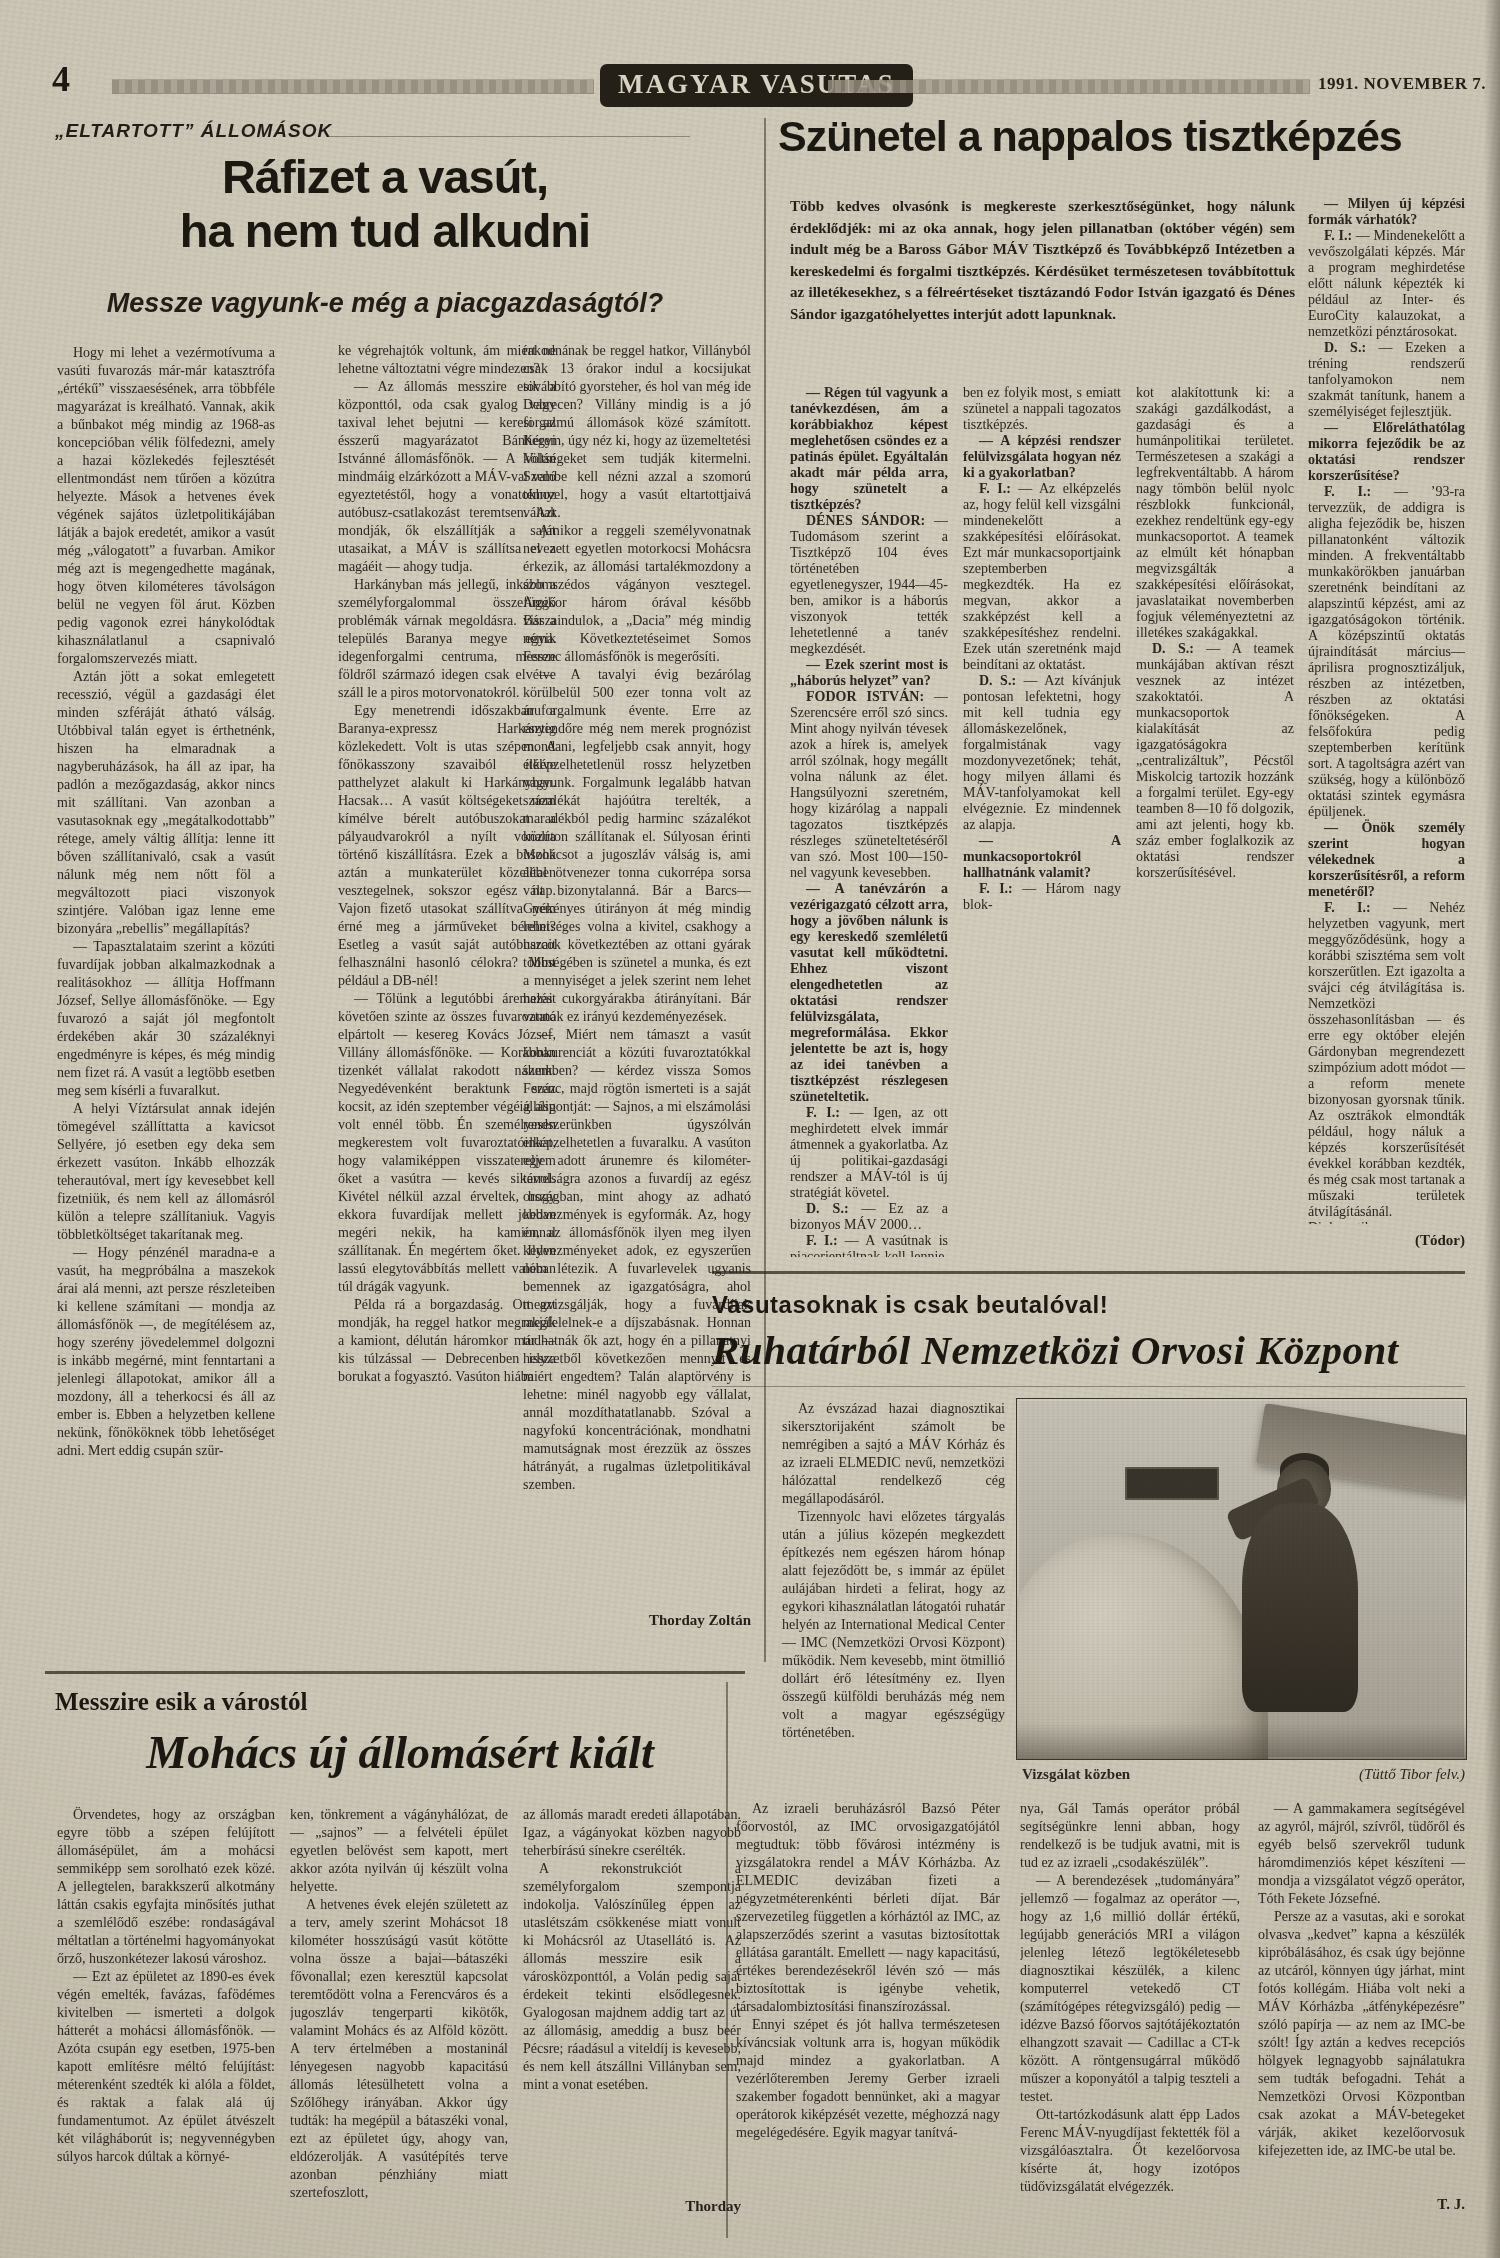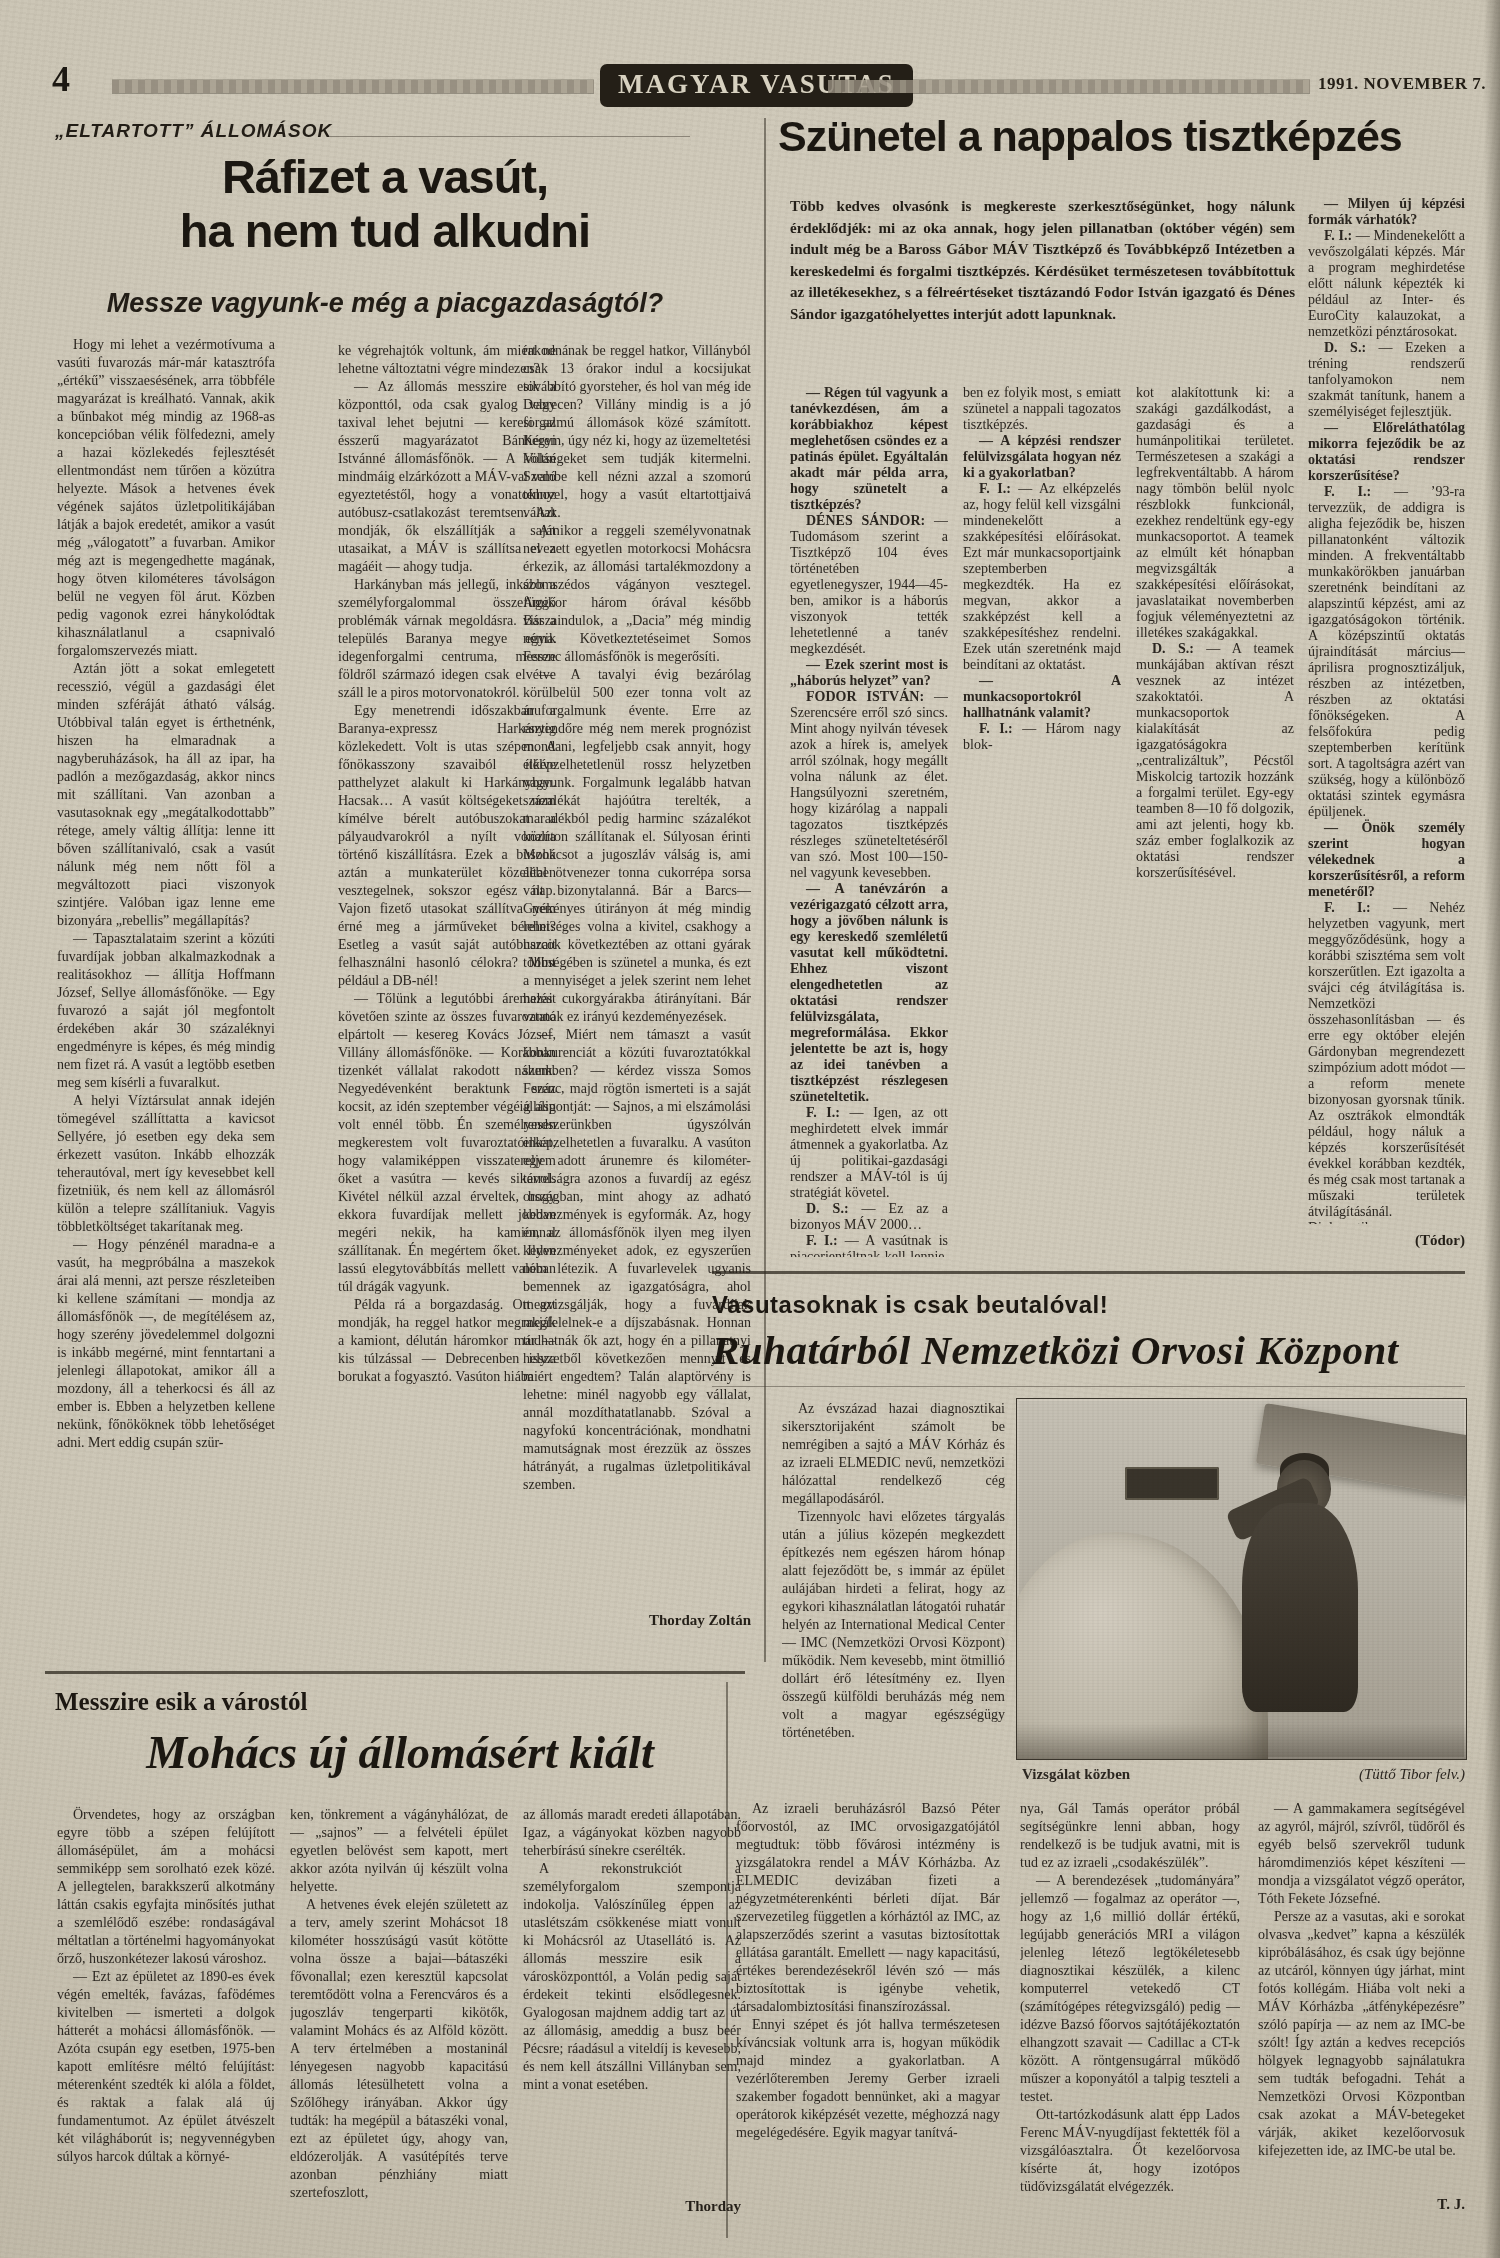--- a/index.html
+++ b/index.html
@@ -84,21 +84,21 @@
   <div class="abs vrule" style="left:726px;top:1682px;height:556px;"></div>
 
   <section>
     <div class="abs kicker-left" style="left:55px;top:120px;">„ELTARTOTT” ÁLLOMÁSOK</div>
     <div class="abs hairline" style="left:330px;top:136px;width:360px;"></div>
     <div class="abs head-left" style="left:75px;top:150px;width:620px;">
       <span>Ráfizet a vasút,</span><br>
       <span>ha nem tud alkudni</span>
     </div>
     <div class="abs subhead-left" style="left:75px;top:288px;width:620px;">Messze vagyunk-e még a piacgazdaságtól?</div>
-    <div class="abs col" style="left:57px;top:336px;width:218px;height:1312px;">
+    <div class="abs col" style="left:57px;top:344px;width:218px;height:1312px;">
         <p class="p ">Hogy mi lehet a vezérmotívuma a vasúti fuvarozás már-már katasztrófa „értékű” visszaesésének, arra többféle magyarázat is kreálható. Vannak, akik a bűnbakot még mindig az 1968-as koncepcióban vélik fölfedezni, amely a hazai közlekedés fejlesztését ellentmondást nem tűrően a közútra helyezte. Mások a hetvenes évek végének sajátos üzletpolitikájában látják a bajok eredetét, amikor a vasút még „válogatott” a fuvarban. Amikor még azt is megengedhette magának, hogy ötven kilométeres távolságon belül ne vegyen föl árut. Közben pedig vagonok ezrei hánykolódtak kihasználatlanul a csapnivaló forgalomszervezés miatt.</p>
         <p class="p ">Aztán jött a sokat emlegetett recesszió, végül a gazdasági élet minden szféráját átható válság. Utóbbival talán egyet is érthetnénk, hiszen ha elmaradnak a nagyberuházások, ha áll az ipar, ha padlón a mezőgazdaság, akkor nincs mit szállítani. Van azonban a vasutasoknak egy „megátalkodottabb” rétege, amely váltig állítja: lenne itt bőven szállítanivaló, csak a vasút nálunk még nem nőtt föl a megváltozott piaci viszonyok szintjére. Valóban igaz lenne eme bizonyára „rebellis” megállapítás?</p>
         <p class="p ">— Tapasztalataim szerint a közúti fuvardíjak jobban alkalmazkodnak a realitásokhoz — állítja Hoffmann József, Sellye állomásfőnöke. — Egy fuvarozó a saját jól megfontolt érdekében akár 30 százaléknyi engedményre is képes, és még mindig nem fizet rá. A vasút a legtöbb esetben meg sem kísérli a fuvaralkut.</p>
         <p class="p ">A helyi Víztársulat annak idején tömegével szállíttatta a kavicsot Sellyére, jó esetben egy deka sem érkezett vasúton. Inkább elhozzák teherautóval, mert így kevesebbet kell fizetniük, és nem kell az állomásról külön a telepre szállítaniuk. Vagyis többletköltséget takarítanak meg.</p>
         <p class="p ">— Hogy pénzénél maradna-e a vasút, ha megpróbálna a maszekok árai alá menni, azt persze részleteiben ki kellene számítani — mondja az állomásfőnök —, de megítélésem az, hogy szerény jövedelemmel dolgozni is inkább megérné, mint fenntartani a jelenlegi állapotokat, amikor áll a mozdony, áll a teherkocsi és áll az ember is. Ebben a helyzetben kellene nekünk, főnököknek több lehetőséget adni. Mert eddig csupán szür-</p>
       </div>
     <div class="abs col" style="left:290px;top:342px;width:218px;height:1312px;margin-left:48px;">
         <p class="p nf">ke végrehajtók voltunk, ám miért ne lehetne változtatni végre mindezen?</p>
         <p class="p ">— Az állomás messzire esik a központtól, oda csak gyalog vagy taxival lehet bejutni — keresi az ésszerű magyarázatot Bánhegyi Istvánné állomásfőnök. — A Volán mindmáig elzárkózott a MÁV-val való egyeztetéstől, hogy a vonatokhoz autóbusz-csatlakozást teremtsen. Azt mondják, ők elszállítják a saját utasaikat, a MÁV is szállítsa el a magáéit — ahogy tudja.</p>
         <p class="p ">Harkányban más jellegű, inkább a személyforgalommal összefüggő problémák várnak megoldásra. Bár a település Baranya megye egyik idegenforgalmi centruma, messze földről származó idegen csak elvétve száll le a piros motorvonatokról.</p>
@@ -125,20 +125,21 @@
         <p class="p "><b>FODOR ISTVÁN: </b>— Szerencsére erről szó sincs. Mint ahogy nyilván tévesek azok a hírek is, amelyek arról szólnak, hogy megállt volna nálunk az élet. Hangsúlyozni szeretném, hogy kizárólag a nappali tagozatos tisztképzés részleges szüneteltetéséről van szó. Most 100—150-nel vagyunk kevesebben.</p>
         <p class="p q">— A tanévzárón a vezérigazgató célzott arra, hogy a jövőben nálunk is egy kereskedő szemléletű vasutat kell működtetni. Ehhez viszont elengedhetetlen az oktatási rendszer felülvizsgálata, megreformálása. Ekkor jelentette be azt is, hogy az idei tanévben a tisztképzést részlegesen szüneteltetik.</p>
         <p class="p "><b>F. I.: </b>— Igen, az ott meghirdetett elvek immár átmennek a gyakorlatba. Az új politikai-gazdasági rendszer a MÁV-tól is új stratégiát követel.</p>
         <p class="p "><b>D. S.: </b>— Ez az a bizonyos MÁV 2000…</p>
         <p class="p "><b>F. I.: </b>— A vasútnak is piacorientáltnak kell lennie, ennek megfelelően előtérbe kerül a szolgáltatói szemlélet, amihez képzési rendszerünket hozzá kell igazítani. Lényegé-</p>
       </div>
     <div class="abs col small" style="left:963px;top:385px;width:158px;height:872px;">
         <p class="p nf">ben ez folyik most, s emiatt szünetel a nappali tagozatos tisztképzés.</p>
         <p class="p q">— A képzési rendszer felülvizsgálata hogyan néz ki a gyakorlatban?</p>
         <p class="p "><b>F. I.: </b>— Az elképzelés az, hogy felül kell vizsgálni mindenekelőtt a szakképesítési előírásokat. Ezt már munkacsoportjaink szeptemberben megkezdték. Ha ez megvan, akkor a szakképzést kell a szakképesítéshez rendelni. Ezek után szeretnénk majd beindítani az oktatást.</p>
+        <p class="p "><b>D. S.: </b>— Azt kívánjuk pontosan lefektetni, hogy mit kell tudnia egy állomáskezelőnek, forgalmistának vagy mozdonyvezetőnek; tehát, hogy milyen állami és MÁV-tanfolyamokat kell elvégeznie. Ez mindennek az alapja.</p>
         <p class="p q">— A munkacsoportokról hallhatnánk valamit?</p>
         <p class="p "><b>F. I.: </b>— Három nagy blok-</p>
       </div>
     <div class="abs col small" style="left:1136px;top:385px;width:158px;height:872px;">
         <p class="p nf">kot alakítottunk ki: a szakági gazdálkodást, a gazdasági és a humánpolitikai területet. Természetesen a szakági a legfrekventáltabb. A három nagy tömbön belül nyolc részblokk funkcionál, ezekhez rendeltünk egy-egy munkacsoportot. A teamek az elmúlt két hónapban megvizsgálták a szakképesítési előírásokat, javaslataikat novemberben fogjuk véleményeztetni az illetékes szakágakkal.</p>
         <p class="p "><b>D. S.: </b>— A teamek munkájában aktívan részt vesznek az intézet szakoktatói. A munkacsoportok kialakítását az igazgatóságokra „centralizáltuk”, Pécstől Miskolcig tartozik hozzánk a forgalmi terület. Egy-egy teamben 8—10 fő dolgozik, ami azt jelenti, hogy kb. száz ember foglalkozik az oktatási rendszer korszerűsítésével.</p>
       </div>
     <div class="abs col small" style="left:1308px;top:196px;width:157px;height:1028px;">
         <p class="p q">— Milyen új képzési formák várhatók?</p>
         <p class="p "><b>F. I.: </b>— Mindenekelőtt a vevőszolgálati képzés. Már a program meghirdetése előtt nálunk képezték ki például az Inter- és EuroCity kalauzokat, a nemzetközi pénztárosokat.</p>

